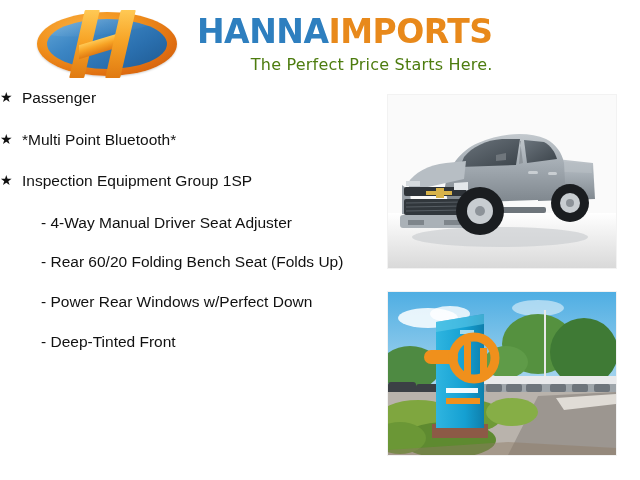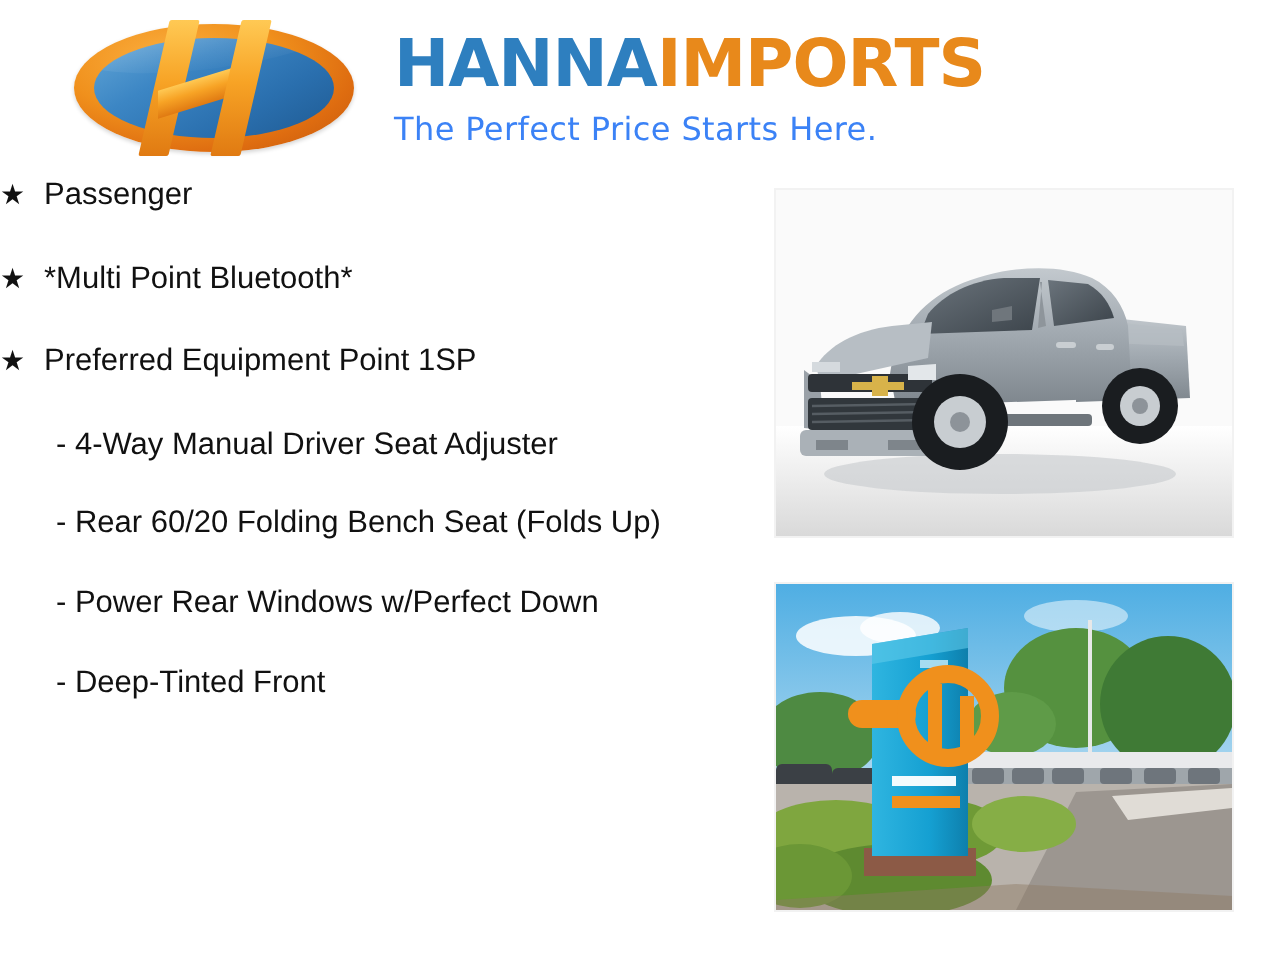--- a/index.html
+++ b/index.html
@@ -82,44 +82,44 @@
     letter-spacing: -0.5px;
     line-height: 1;
     white-space: nowrap;
   }
   .wm-hanna   { color: #2E7FBF; }
   .wm-imports { color: #E8891B; }
   .tagline {
     margin-top: 7px;
     font-family: "DejaVu Sans", sans-serif;
     font-size: 16px;
-    color: #3b82f6;
+    color: #4d7c0f;
     letter-spacing: 0.2px;
-    text-align: left;
+    text-align: right;
     white-space: nowrap;
   }
 
   
   .features {
     position: absolute;
     left: 0; top: 88px;
     width: 372px;
     height: 392px;
     overflow: hidden;
   }
   .feat {
     display: flex;
     align-items: flex-start;
     margin: 0 0 21px 0;
     font-size: 15.5px;
     line-height: 1.33;
     color: #111111;
   }
   .feat.sub {
-    padding-left: 28px;
+    padding-left: 41px;
     margin-bottom: 19px;
   }
   .star {
     flex: 0 0 auto;
     width: 22px;
     font-size: 14px;
     line-height: 1.33;
     color: #111111;
     text-align: left;
   }
@@ -164,21 +164,21 @@
     <div class="feat">
       <span class="star">★</span>
       <span class="feat-text">Passenger</span>
     </div>
     <div class="feat">
       <span class="star">★</span>
       <span class="feat-text">*Multi Point Bluetooth*</span>
     </div>
     <div class="feat">
       <span class="star">★</span>
-      <span class="feat-text">Preferred Equipment Point 1SP</span>
+      <span class="feat-text">Inspection Equipment Group 1SP</span>
     </div>
     <div class="feat sub">
       <span class="feat-text">- 4-Way Manual Driver Seat Adjuster</span>
     </div>
     <div class="feat sub">
       <span class="feat-text">- Rear 60/20 Folding Bench Seat (Folds Up)</span>
     </div>
     <div class="feat sub">
       <span class="feat-text">- Power Rear Windows w/Perfect Down</span>
     </div>

